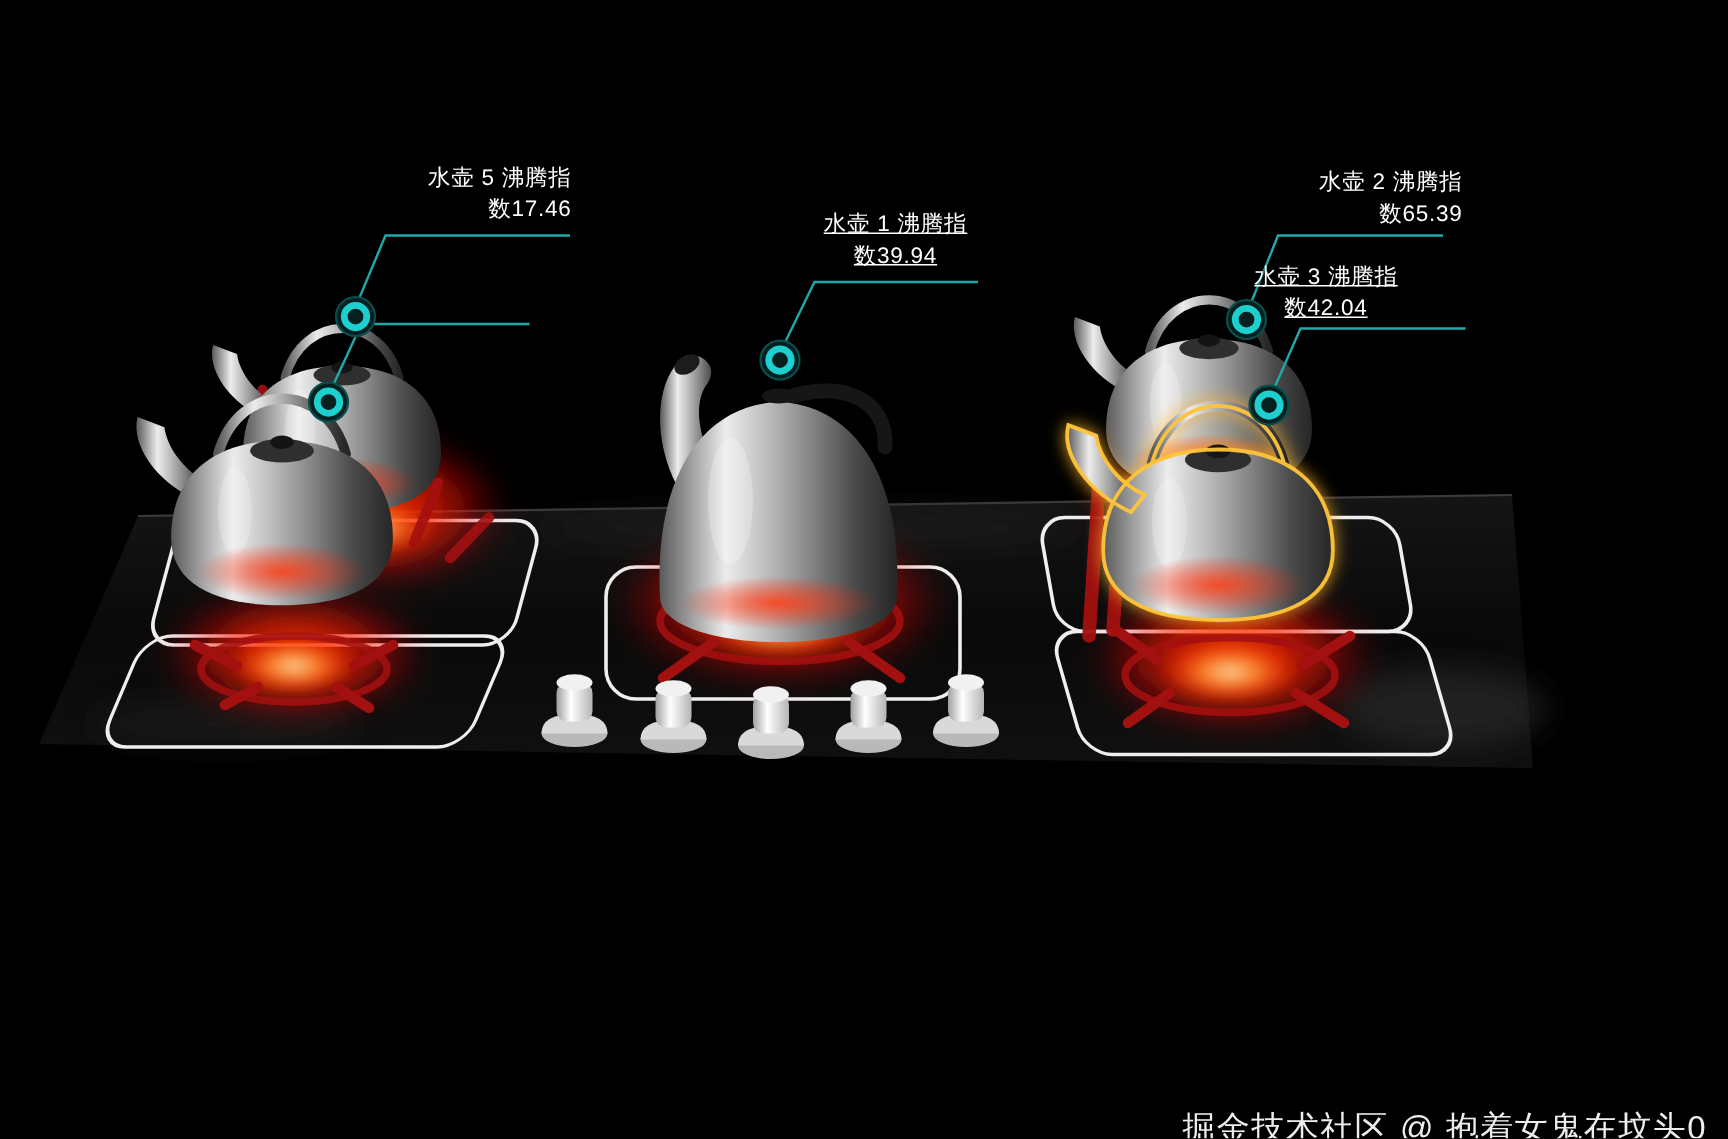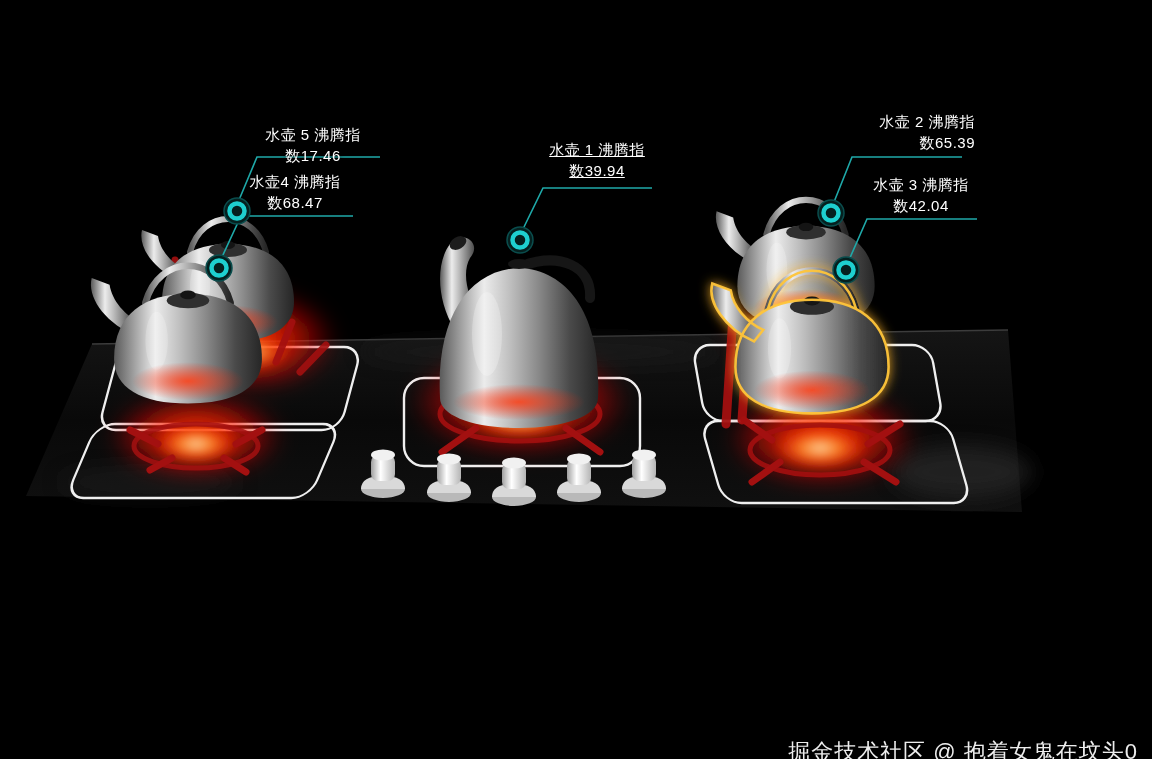--- a/index.html
+++ b/index.html
@@ -191,39 +191,35 @@
 
   <g>
     <use href="#marker" transform="translate(237,211)"></use>
     <use href="#marker" transform="translate(219,268)"></use>
     <use href="#marker" transform="translate(520,240)"></use>
     <use href="#marker" transform="translate(831,213)"></use>
     <use href="#marker" transform="translate(846,270)"></use>
   </g>
 </svg>
 
-  <div class="callout" style="left:245px;top:124px;width:136px;">
+  <div class="callout" style="left:245px;top:108px;width:136px;text-align:right;">
     <div>水壶 5 沸腾指</div>
     <div>数17.46</div>
   </div>
 
-  <div class="callout" style="left:231px;top:171px;width:128px;">
-    <div>水壶4 沸腾指</div>
-    <div>数68.47</div>
-  </div>
 
   <div class="callout" style="left:529px;top:139px;width:136px;text-decoration:underline;">
     <div>水壶 1 沸腾指</div>
     <div>数39.94</div>
   </div>
 
   <div class="callout" style="left:839px;top:111px;width:136px;text-align:right;">
     <div>水壶 2 沸腾指</div>
     <div>数65.39</div>
   </div>
 
-  <div class="callout" style="left:853px;top:174px;width:136px;">
+  <div class="callout" style="left:816px;top:174px;width:136px;text-decoration:underline;">
     <div>水壶 3 沸腾指</div>
     <div>数42.04</div>
   </div>
 
   <div class="watermark">掘金技术社区 @ 抱着女鬼在坟头0</div>
 </div>
 
 </body></html>

